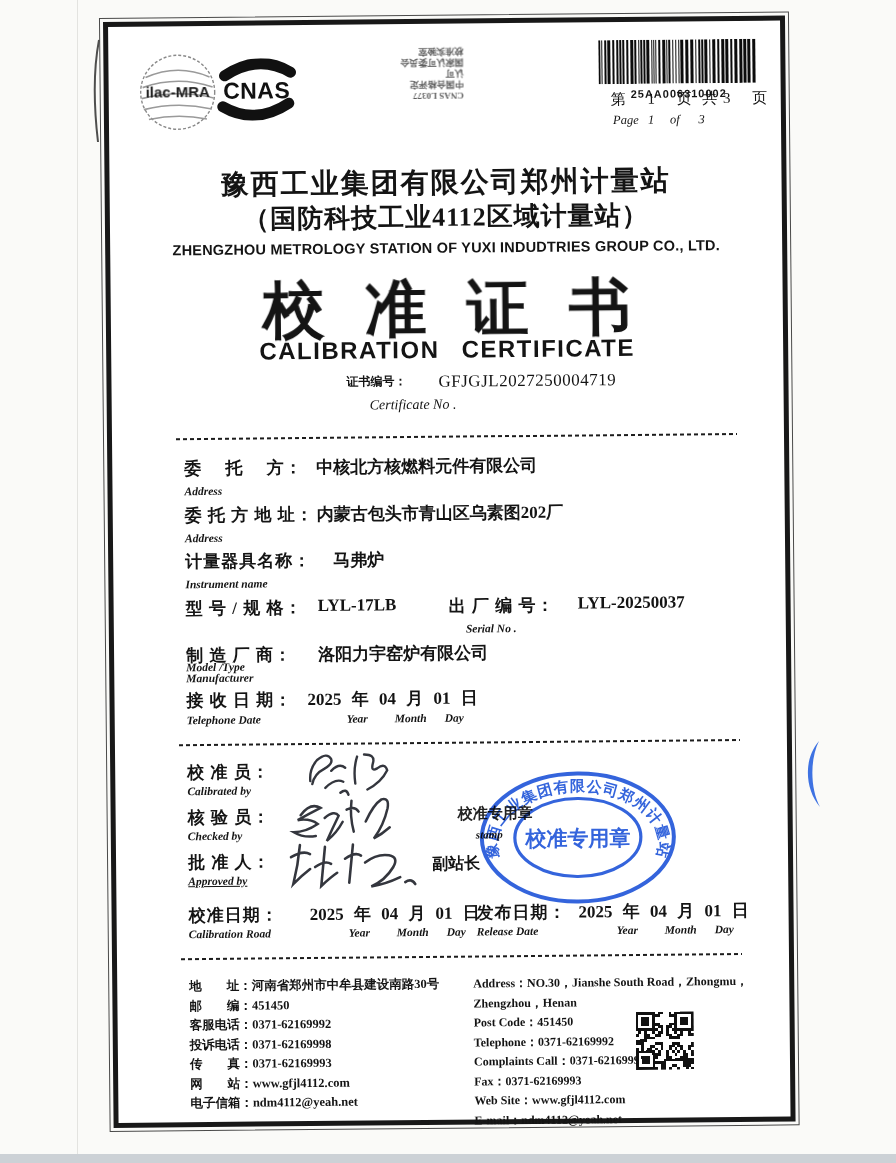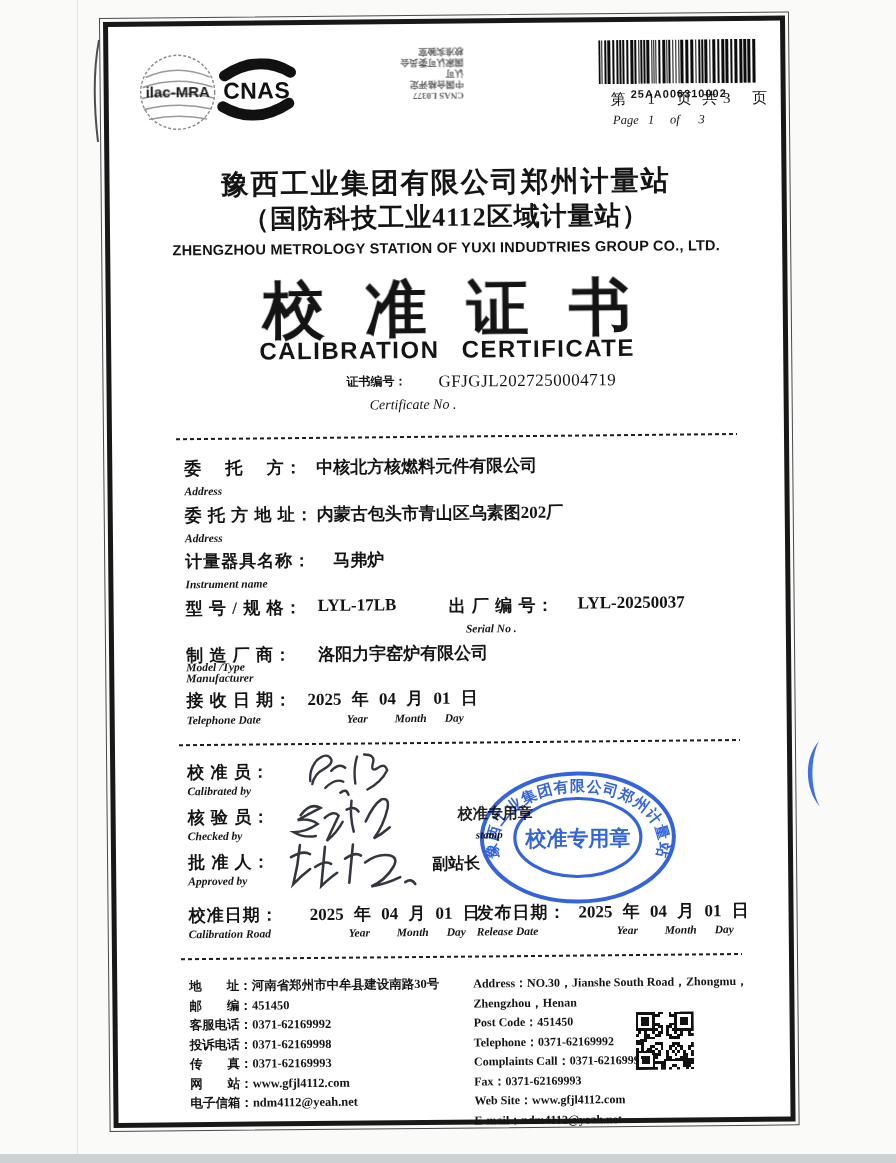--- a/index.html
+++ b/index.html
@@ -205,21 +205,21 @@
     <path d="M10,34 Q9,22 17,13 Q27,5 31,12 Q33,17 24,22 Q14,27 12,37 M31,24 Q39,16 45,21 M25,41 Q35,31 43,35 M57,10 Q53,22 55,37 M64,8 Q75,8 73,16 Q70,26 77,22 Q85,16 87,24 Q81,36 67,43" stroke="#23262e" stroke-width="2.4" fill="none" stroke-linecap="round"></path>
   </svg>
 
   <div class="abs lzh pre" style="left:72px;top:780px;">核 验 员：</div>
   <div class="abs len" style="left:72px;top:804px;">Checked by</div>
   <svg class="abs sig" style="left:163px;top:760px;" width="140" height="70">
     <path d="M62,8 Q68,3 70,10 M22,30 Q32,17 42,23 Q30,29 19,35 Q31,33 39,39 Q27,47 15,47 Q25,53 37,51 M46,33 Q56,25 60,31 Q54,43 48,56 Q58,48 64,37 M68,25 Q76,21 80,27 M73,16 Q71,32 75,47 M87,37 Q95,20 103,15 Q111,13 109,24 Q105,41 95,54 Q103,50 111,43" stroke="#23262e" stroke-width="2.5" fill="none" stroke-linecap="round"></path>
   </svg>
 
   <div class="abs lzh pre" style="left:72px;top:825px;">批 准 人：</div>
-  <div class="abs len" style="left:72px;top:849px;">Approved by</div>
+  <div class="abs len" style="left:72px;top:849px;text-decoration:underline;">Approved by</div>
   <svg class="abs sig" style="left:163px;top:812px;" width="145" height="62">
     <path d="M12,20 Q24,13 31,17 M21,8 Q19,28 14,47 Q23,38 31,32 M36,30 Q46,23 52,27 M46,10 Q44,29 42,49 Q52,40 58,36 M66,22 Q76,15 82,19 M74,8 Q72,27 70,46 M86,26 Q98,17 110,19 Q120,21 114,31 Q106,44 92,50 Q106,48 121,41 M126,46 Q132,42 136,48" stroke="#23262e" stroke-width="2.6" fill="none" stroke-linecap="round"></path>
   </svg>
 
   <div class="abs stamp-note" style="left:342px;top:781px;">校准专用章</div>
   <div class="abs stamp-note-en" style="left:360px;top:805px;">stamp</div>
   <div class="abs deputy" style="left:316px;top:830px;">副站长</div>
 
   <svg class="abs stamp-svg" style="left:360px;top:746px;" width="204" height="138" viewBox="0 0 204 138">
     <ellipse cx="102" cy="69" rx="96" ry="64" fill="none" stroke="#1d53d8" stroke-width="4"></ellipse>

